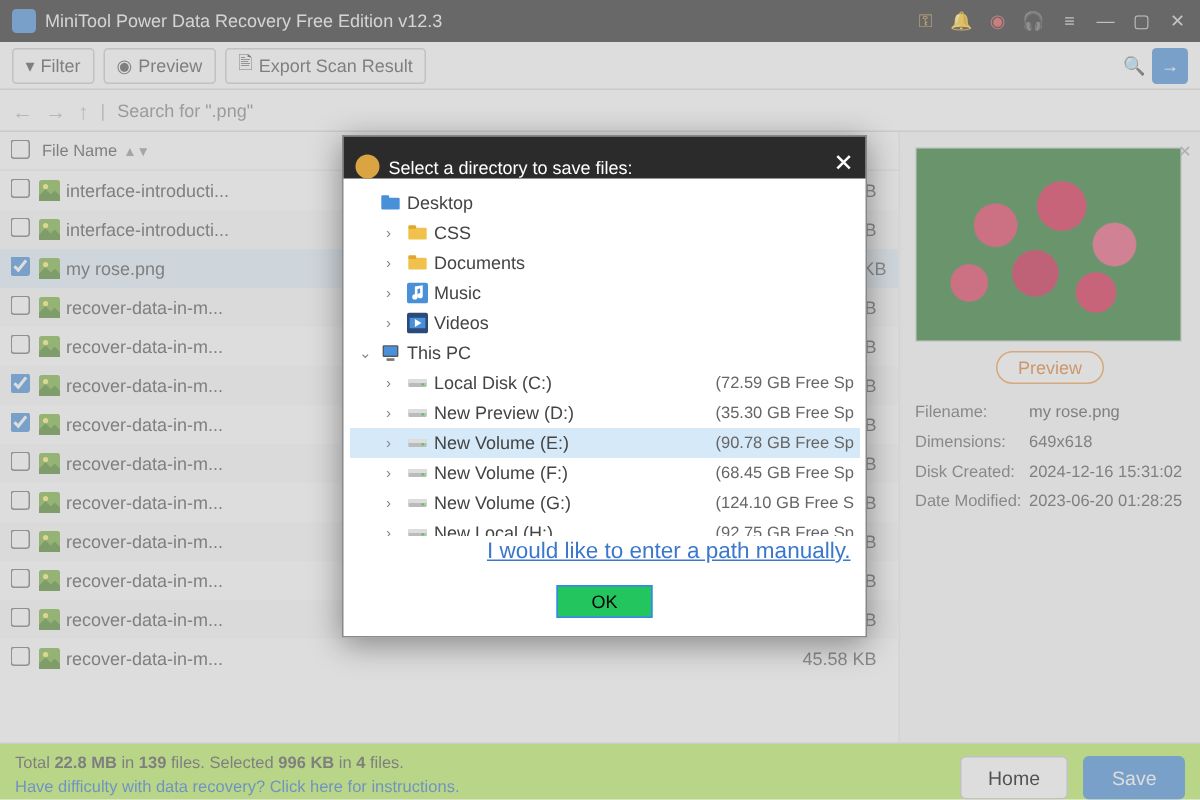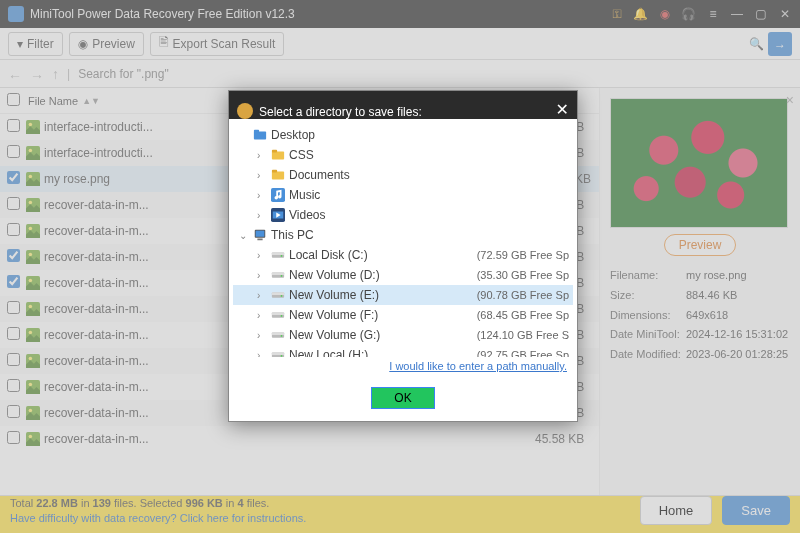--- a/index.html
+++ b/index.html
@@ -30,39 +30,39 @@
 .frow .cb input{accent-color:#4a90d9}
 .frow .fname{flex:1;display:flex;align-items:center;gap:4px;overflow:hidden;white-space:nowrap;text-overflow:ellipsis;padding-right:4px}
 .frow .ficon{width:14px;height:14px;flex-shrink:0}
 .frow .fsize{width:64px;color:#666}
 .preview{width:200px;padding:10px;background:#fafafa;font-size:11px;color:#555;position:relative}
 .preview .closep{position:absolute;top:4px;right:6px;color:#aaa;font-size:14px;cursor:pointer}
 .preview .thumb{width:178px;height:130px;border:1px solid #ddd;margin-bottom:6px;background:#fff;background-image:radial-gradient(circle at 30% 40%,#e0395c 0 14px,transparent 15px),radial-gradient(circle at 55% 30%,#d9234a 0 16px,transparent 17px),radial-gradient(circle at 75% 50%,#e85a7a 0 14px,transparent 15px),radial-gradient(circle at 45% 65%,#c91f45 0 15px,transparent 16px),radial-gradient(circle at 20% 70%,#e0395c 0 12px,transparent 13px),radial-gradient(circle at 68% 75%,#d9234a 0 13px,transparent 14px),linear-gradient(#2e7d32,#2e7d32);background-color:#2e7d32}
 .preview .pvbtn{border:1px solid #f0a050;color:#e08030;background:#fff;border-radius:12px;padding:3px 14px;display:block;margin:0 auto 10px;cursor:pointer;font-size:12px}
 .preview .meta{line-height:1.8}
 .preview .meta .k{display:inline-block;width:76px;color:#666}
-.footer{height:38px;border-top:1px solid #ddd;background:#fde047;display:flex;align-items:flex-start;padding:0 10px;gap:10px}
+.footer{height:38px;border-top:1px solid #ddd;background:#bef264;display:flex;align-items:flex-end;padding:0 10px;gap:10px}
 .footer .finfo{flex:1;font-size:11px;color:#555;line-height:1.4}
 .footer .finfo a{color:#3b78cc;}
 .footer .fbtn{border:1px solid #ccc;background:#fff;border-radius:4px;padding:6px 18px;font-size:13px;cursor:pointer}
 .footer .fbtn.save{background:#4a90d9;color:#fff;border-color:#4a90d9}
 
 .overlay{position:absolute;inset:0;background:rgba(180,180,180,0.45)}
 .modal{position:absolute;left:228px;top:90px;width:350px;background:#fff;border:1px solid #888;box-shadow:0 4px 20px rgba(0,0,0,0.4)}
 .modal .mtitle{background:#2b2b2b;color:#fff;height:28px;display:flex;align-items:flex-end;padding:0 8px;font-size:12px}
 .modal .mtitle .micon{width:16px;height:16px;background:#d9a441;border-radius:50%;margin-right:6px}
 .modal .mtitle .mclose{margin-left:auto;font-size:16px;cursor:pointer}
 .modal .tree{padding:6px 4px;max-height:238px;overflow:auto;font-size:12px}
 .tnode{display:flex;align-items:center;height:20px;gap:4px;padding-left:6px;color:#444;white-space:nowrap}
 .tnode .exp{width:10px;color:#888;font-size:10px}
 .tnode .ticon{width:14px;height:14px;flex-shrink:0}
 .tnode.sel{background:#d6e9f8}
 .tnode .free{margin-left:auto;color:#666;font-size:11px;padding-right:4px}
 .modal .manual{text-align:right;padding:2px 10px 6px}
-.modal .manual a{color:#3b78cc;font-size:11px;text-decoration:underline}
+.modal .manual a{color:#3b78cc;font-size:15px;text-decoration:underline}
 .modal .warn{color:#d33;font-size:11px;padding:6px 10px;line-height:1.4}
 .modal .mbtns{display:flex;justify-content:center;gap:14px;padding:8px 0 12px}
 .modal .mbtns button{border:1px solid #3b82f6;background:#22c55e;padding:3px 22px;font-size:12px;cursor:pointer}
 svg{display:block}
 .hname svg,.ficon svg,.ticon svg{width:14px;height:14px}
 </style>
 </head>
 <body>
 
 <div class="titlebar">
@@ -301,23 +301,22 @@
           <div class="fsize">45.58 KB</div>
         </div>
       </div>
   </div>
   <div class="preview">
     <div class="closep">×</div>
     <div class="thumb"></div>
     <button class="pvbtn">Preview</button>
     <div class="meta">
       <div><span class="k">Filename:</span><span>my rose.png</span></div>
-      <div><span class="k">Size:</span><span>884.46 KB</span></div>
       <div><span class="k">Dimensions:</span><span>649x618</span></div>
-      <div><span class="k">Date MiniTool:</span><span>2024-12-16 15:31:02</span></div>
+      <div><span class="k">Disk Created:</span><span>2024-12-16 15:31:02</span></div>
       <div><span class="k">Date Modified:</span><span>2023-06-20 01:28:25</span></div>
     </div>
   </div>
 </div>
 
 <div class="footer">
   <div class="finfo">
     <span>Total </span><b>22.8 MB</b><span> in </span><b>139</b><span> files.   Selected </span><b>996 KB</b><span> in </span><b>4</b><span> files.</span><br>
     <a>Have difficulty with data recovery? Click here for instructions.</a>
   </div>
@@ -409,21 +408,21 @@
       </div>
       <div class="tnode" style="padding-left: 24px;">
         <span class="exp">›</span>
         <span class="ticon">
           <svg viewBox="0 0 16 16">
             <rect x="1" y="5" width="14" height="6" rx="1" fill="#bbb"></rect>
             <rect x="1" y="5" width="14" height="3" fill="#ddd"></rect>
             <circle cx="12" cy="9" r="1" fill="#5c5"></circle>
           </svg>
         </span>
-        <span>New Volume (D:)</span>
+        <span>New Preview (D:)</span>
         <span class="free">(35.30 GB Free Sp</span>
       </div>
       <div class="tnode sel" style="padding-left: 24px;">
         <span class="exp">›</span>
         <span class="ticon">
           <svg viewBox="0 0 16 16">
             <rect x="1" y="5" width="14" height="6" rx="1" fill="#bbb"></rect>
             <rect x="1" y="5" width="14" height="3" fill="#ddd"></rect>
             <circle cx="12" cy="9" r="1" fill="#5c5"></circle>
           </svg>

